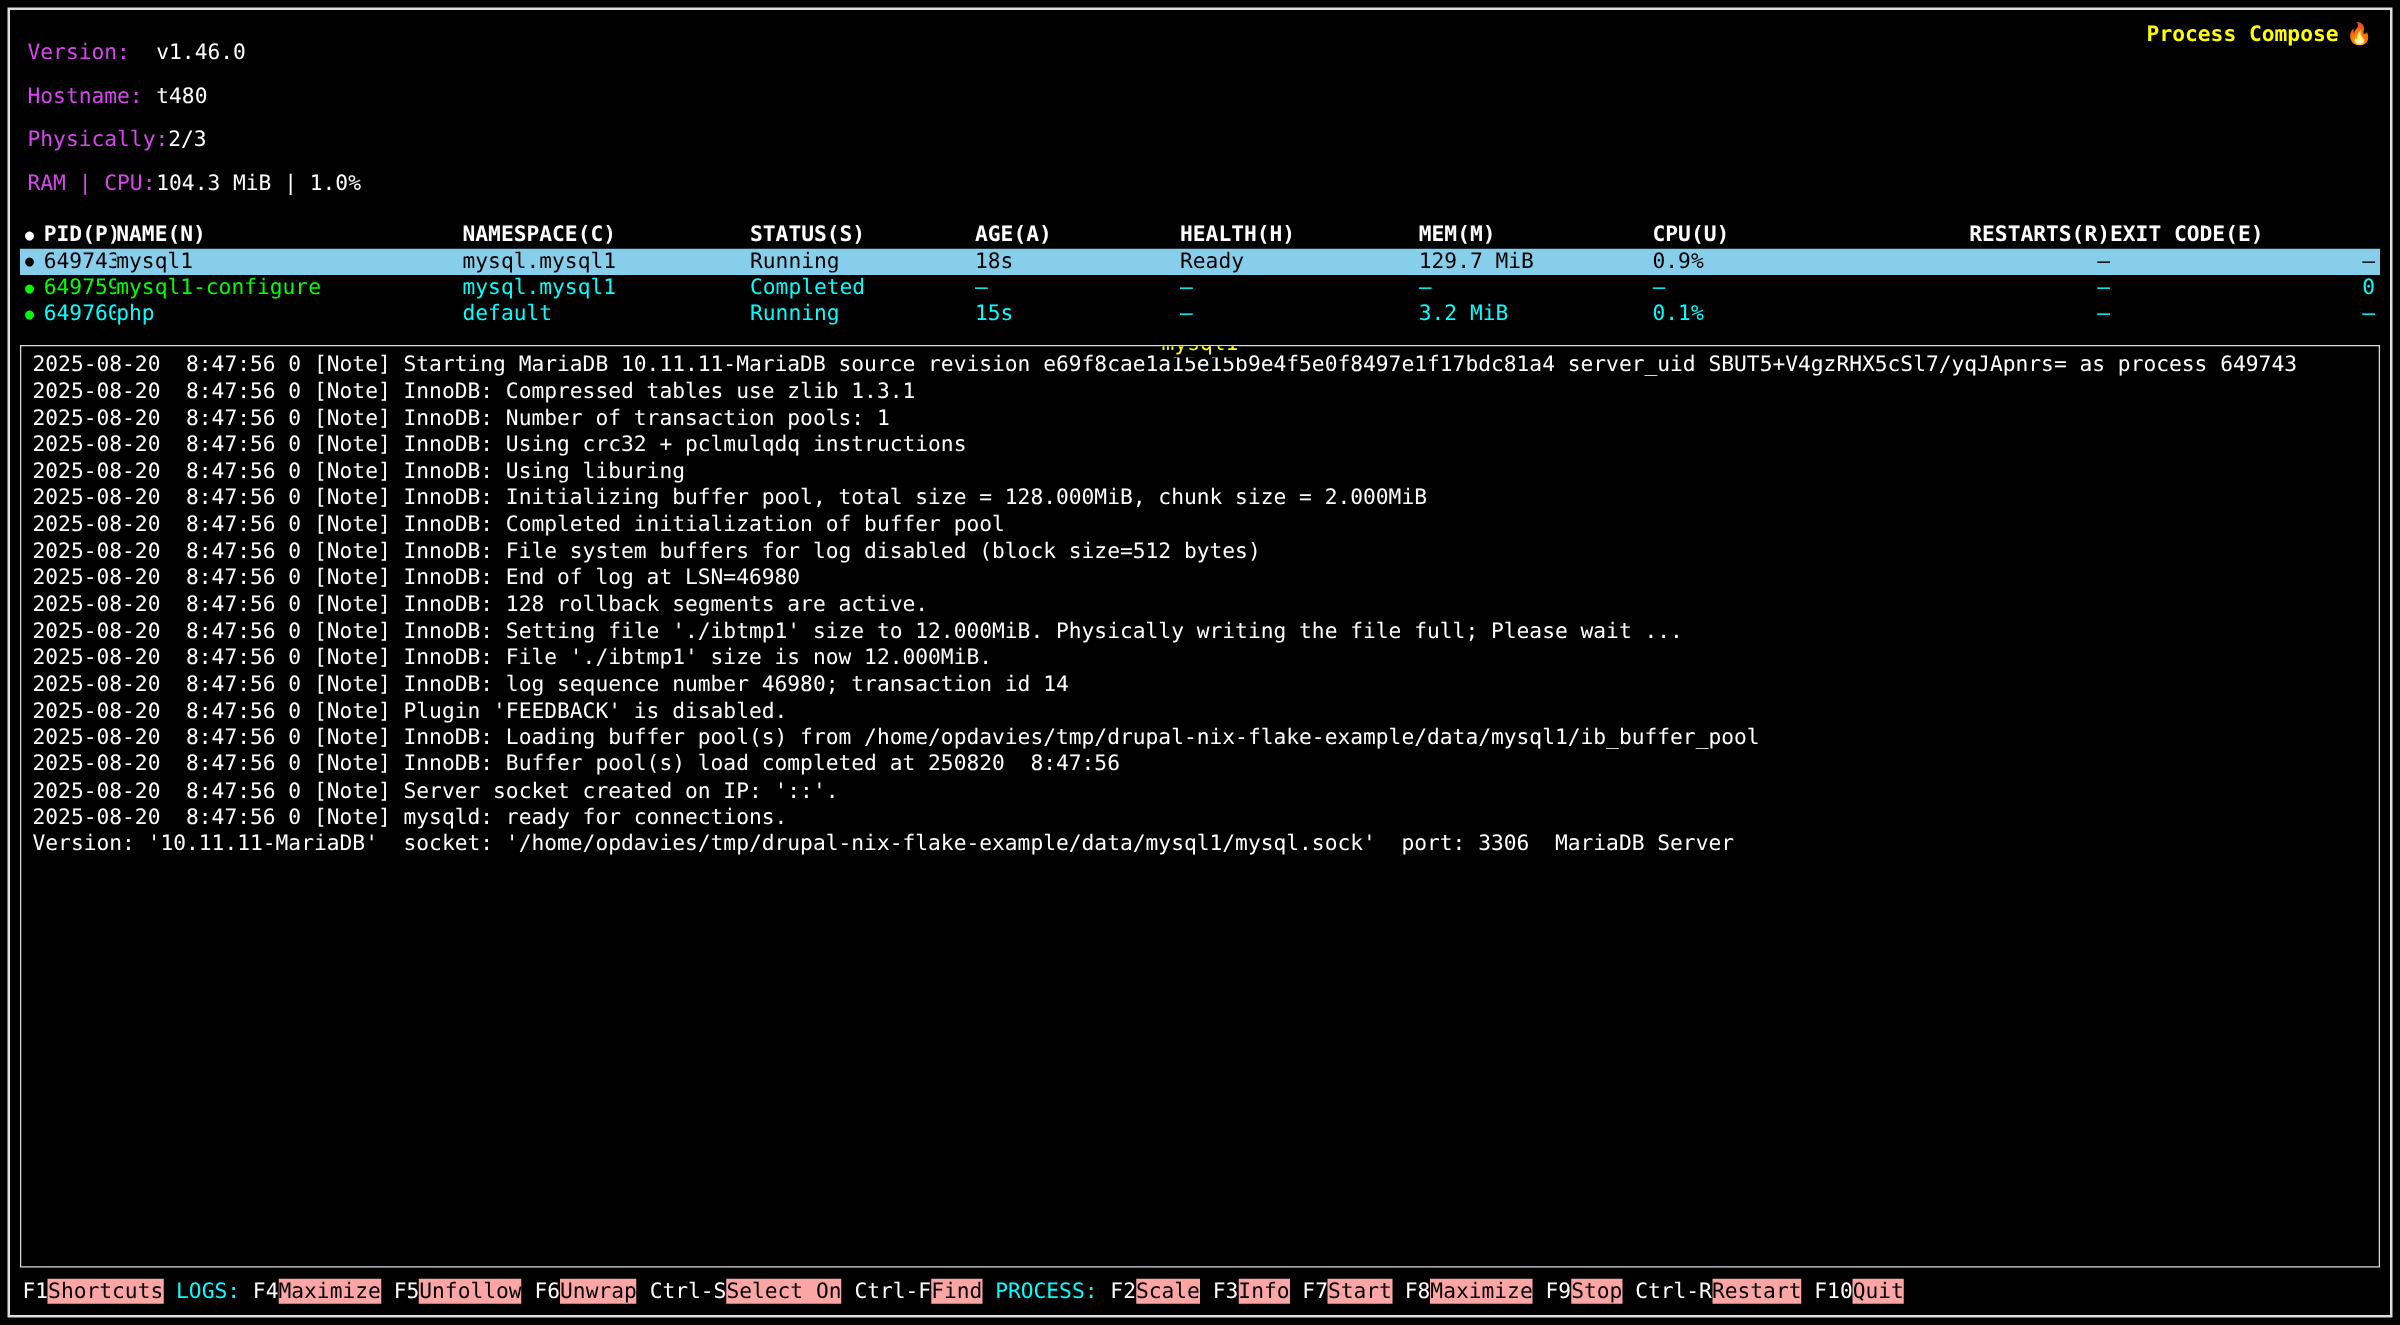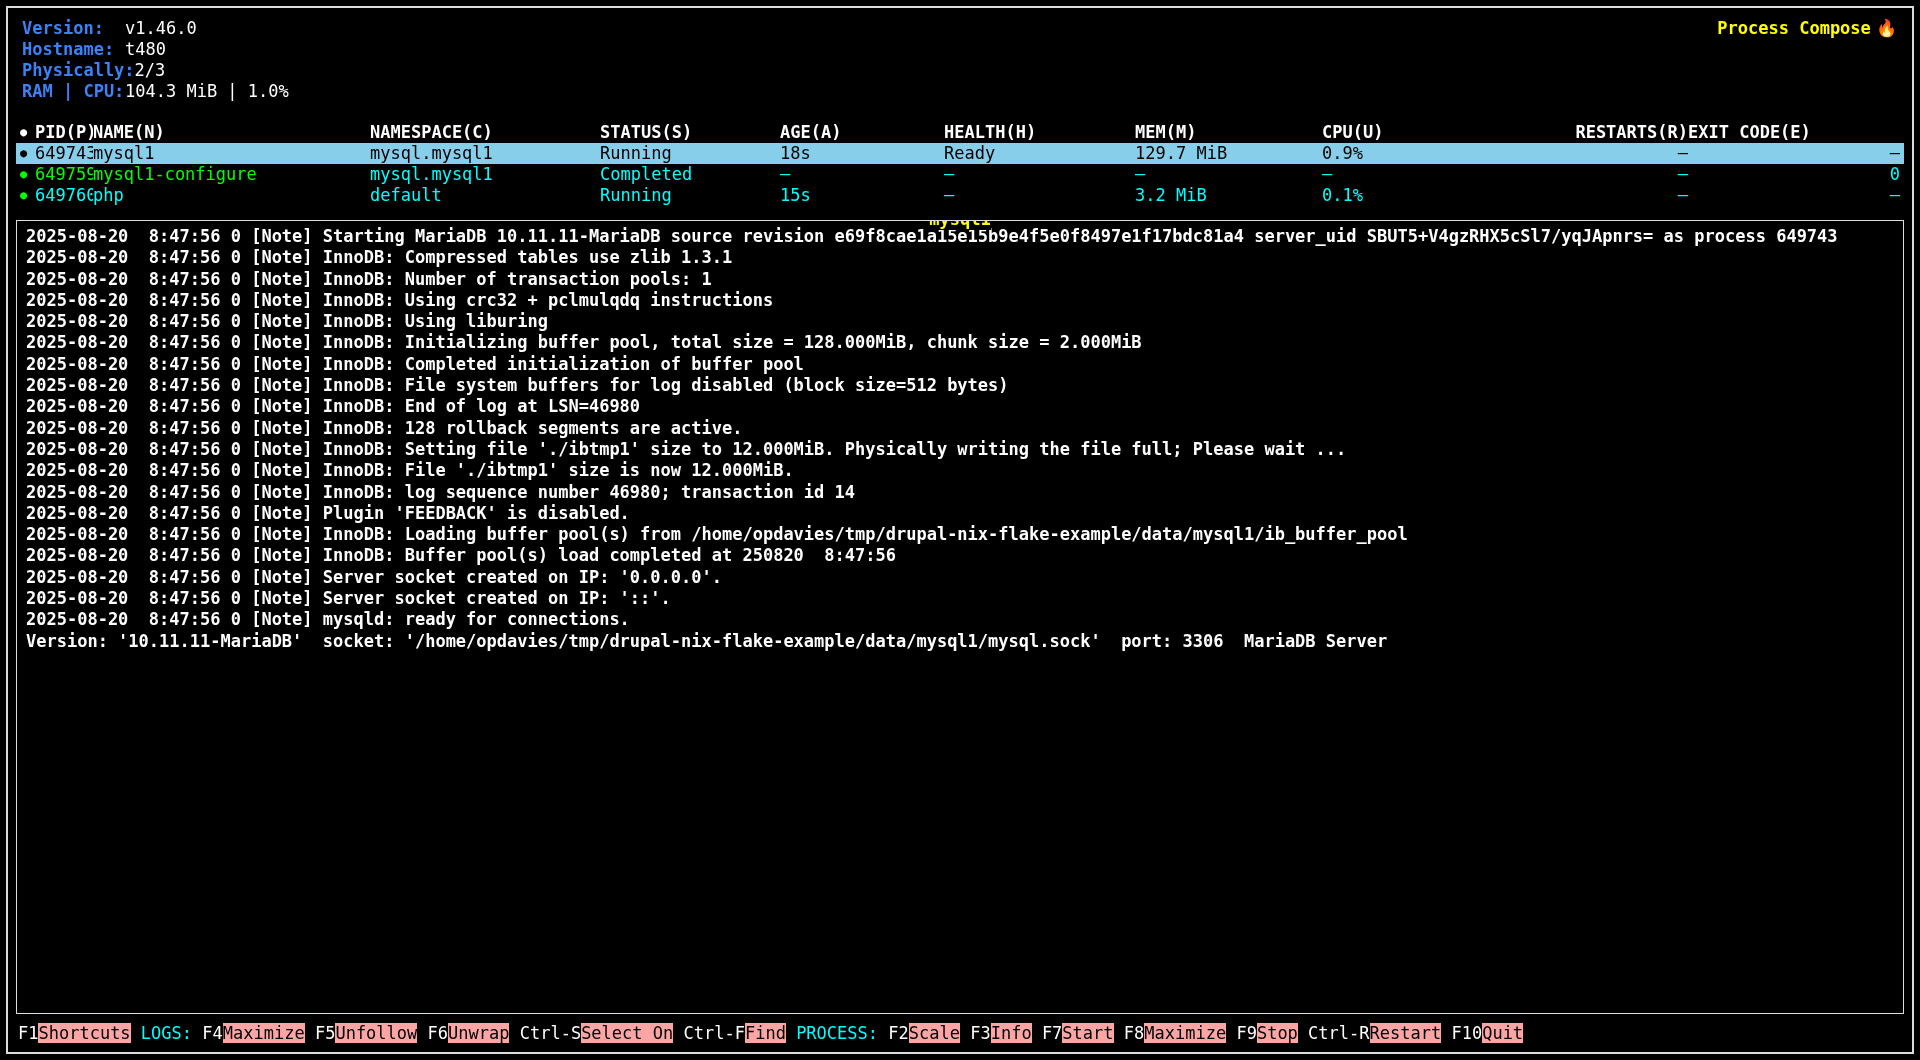--- a/index.html
+++ b/index.html
@@ -15,42 +15,42 @@
   .frame {
     position:absolute; left:6px; top:6px; right:6px; bottom:6px;
     border:2px solid #dcdcdc;
     display:flex; flex-direction:column;
     padding:6px 8px 6px;
     background:#000;
   }
   
   .header { display:flex; justify-content:space-between; align-items:flex-start; padding:4px 6px 0; }
   .header-field { line-height:21px; white-space:pre; }
-  .hlabel { color:#3b82f6; font-weight:bold; display:inline-block; min-width:103px; }
+  .hlabel { color:#d946ef; font-weight:normal; display:inline-block; min-width:103px;margin-top:14px; }
   .hvalue { color:#ffffff; }
   .app-title { color:#ffff00; font-weight:bold; line-height:21px; white-space:pre; }
   .fire { margin-left:6px; }
   
   .ptable { margin-top:20px; }
   .prow {
     display:grid;
     grid-template-columns:15px 58px 277px 230px 180px 164px 191px 187px 253px 113px 1fr;
     line-height:21px; padding:0 4px; align-items:center;
   }
   .prow > span { white-space:pre; overflow:hidden; }
   .c-restarts, .c-exit { text-align:right; }
   .prow.theader { color:#ffffff; font-weight:bold; }
   .prow.theader .c-icon { color:#ffffff; font-size:12px; }
   .cell-cyan { color:#00ffff; }
   .cell-green { color:#00ff00; }
   .dot { color:#00ff00; font-size:12px; }
   .prow.selected { background:#87ceeb; }
   .prow.selected > span { color:#000 !important; }
   
-  .log-panel { flex:1; border:1px solid #dcdcdc; margin-top:14px; position:relative; padding:5px 9px; overflow:hidden;font-weight:bold; }
+  .log-panel { flex:1; border:1px solid #dcdcdc; margin-top:14px; position:relative; padding:5px 9px; overflow:hidden; }
   .log-title { position:absolute; top:-12px; left:50%; transform:translateX(-50%); background:#000; color:#ffff00; line-height:21px; padding:0 1px; }
   .log-line { line-height:21.3px; white-space:pre; color:#ffffff; }
   
   .footer { white-space:pre; line-height:25px; padding:2px 2px 0; margin-top:5px; }
   .fkey { color:#ffffff; }
   .flabel { background:#fca5a5; color:#000000; }
   .fsection { color:#00ffff; font-weight:normal; }
 </style>
 </head>
 <body>
@@ -136,21 +136,20 @@
         <div class="log-line">2025-08-20  8:47:56 0 [Note] InnoDB: Completed initialization of buffer pool</div>
         <div class="log-line">2025-08-20  8:47:56 0 [Note] InnoDB: File system buffers for log disabled (block size=512 bytes)</div>
         <div class="log-line">2025-08-20  8:47:56 0 [Note] InnoDB: End of log at LSN=46980</div>
         <div class="log-line">2025-08-20  8:47:56 0 [Note] InnoDB: 128 rollback segments are active.</div>
         <div class="log-line">2025-08-20  8:47:56 0 [Note] InnoDB: Setting file './ibtmp1' size to 12.000MiB. Physically writing the file full; Please wait ...</div>
         <div class="log-line">2025-08-20  8:47:56 0 [Note] InnoDB: File './ibtmp1' size is now 12.000MiB.</div>
         <div class="log-line">2025-08-20  8:47:56 0 [Note] InnoDB: log sequence number 46980; transaction id 14</div>
         <div class="log-line">2025-08-20  8:47:56 0 [Note] Plugin 'FEEDBACK' is disabled.</div>
         <div class="log-line">2025-08-20  8:47:56 0 [Note] InnoDB: Loading buffer pool(s) from /home/opdavies/tmp/drupal-nix-flake-example/data/mysql1/ib_buffer_pool</div>
         <div class="log-line">2025-08-20  8:47:56 0 [Note] InnoDB: Buffer pool(s) load completed at 250820  8:47:56</div>
-        <div class="log-line">2025-08-20  8:47:56 0 [Note] Server socket created on IP: '0.0.0.0'.</div>
         <div class="log-line">2025-08-20  8:47:56 0 [Note] Server socket created on IP: '::'.</div>
         <div class="log-line">2025-08-20  8:47:56 0 [Note] mysqld: ready for connections.</div>
         <div class="log-line">Version: '10.11.11-MariaDB'  socket: '/home/opdavies/tmp/drupal-nix-flake-example/data/mysql1/mysql.sock'  port: 3306  MariaDB Server</div>
       </div>
   </div>
 
   <div class="footer"><span class="fitem"><span class="fkey">F1</span><span class="flabel">Shortcuts</span></span> <span class="fsection">LOGS:</span> <span class="fitem"><span class="fkey">F4</span><span class="flabel">Maximize</span></span> <span class="fitem"><span class="fkey">F5</span><span class="flabel">Unfollow</span></span> <span class="fitem"><span class="fkey">F6</span><span class="flabel">Unwrap</span></span> <span class="fitem"><span class="fkey">Ctrl-S</span><span class="flabel">Select On</span></span> <span class="fitem"><span class="fkey">Ctrl-F</span><span class="flabel">Find</span></span> <span class="fsection">PROCESS:</span> <span class="fitem"><span class="fkey">F2</span><span class="flabel">Scale</span></span> <span class="fitem"><span class="fkey">F3</span><span class="flabel">Info</span></span> <span class="fitem"><span class="fkey">F7</span><span class="flabel">Start</span></span> <span class="fitem"><span class="fkey">F8</span><span class="flabel">Maximize</span></span> <span class="fitem"><span class="fkey">F9</span><span class="flabel">Stop</span></span> <span class="fitem"><span class="fkey">Ctrl-R</span><span class="flabel">Restart</span></span> <span class="fitem"><span class="fkey">F10</span><span class="flabel">Quit</span></span></div>
 
 </div>
 

